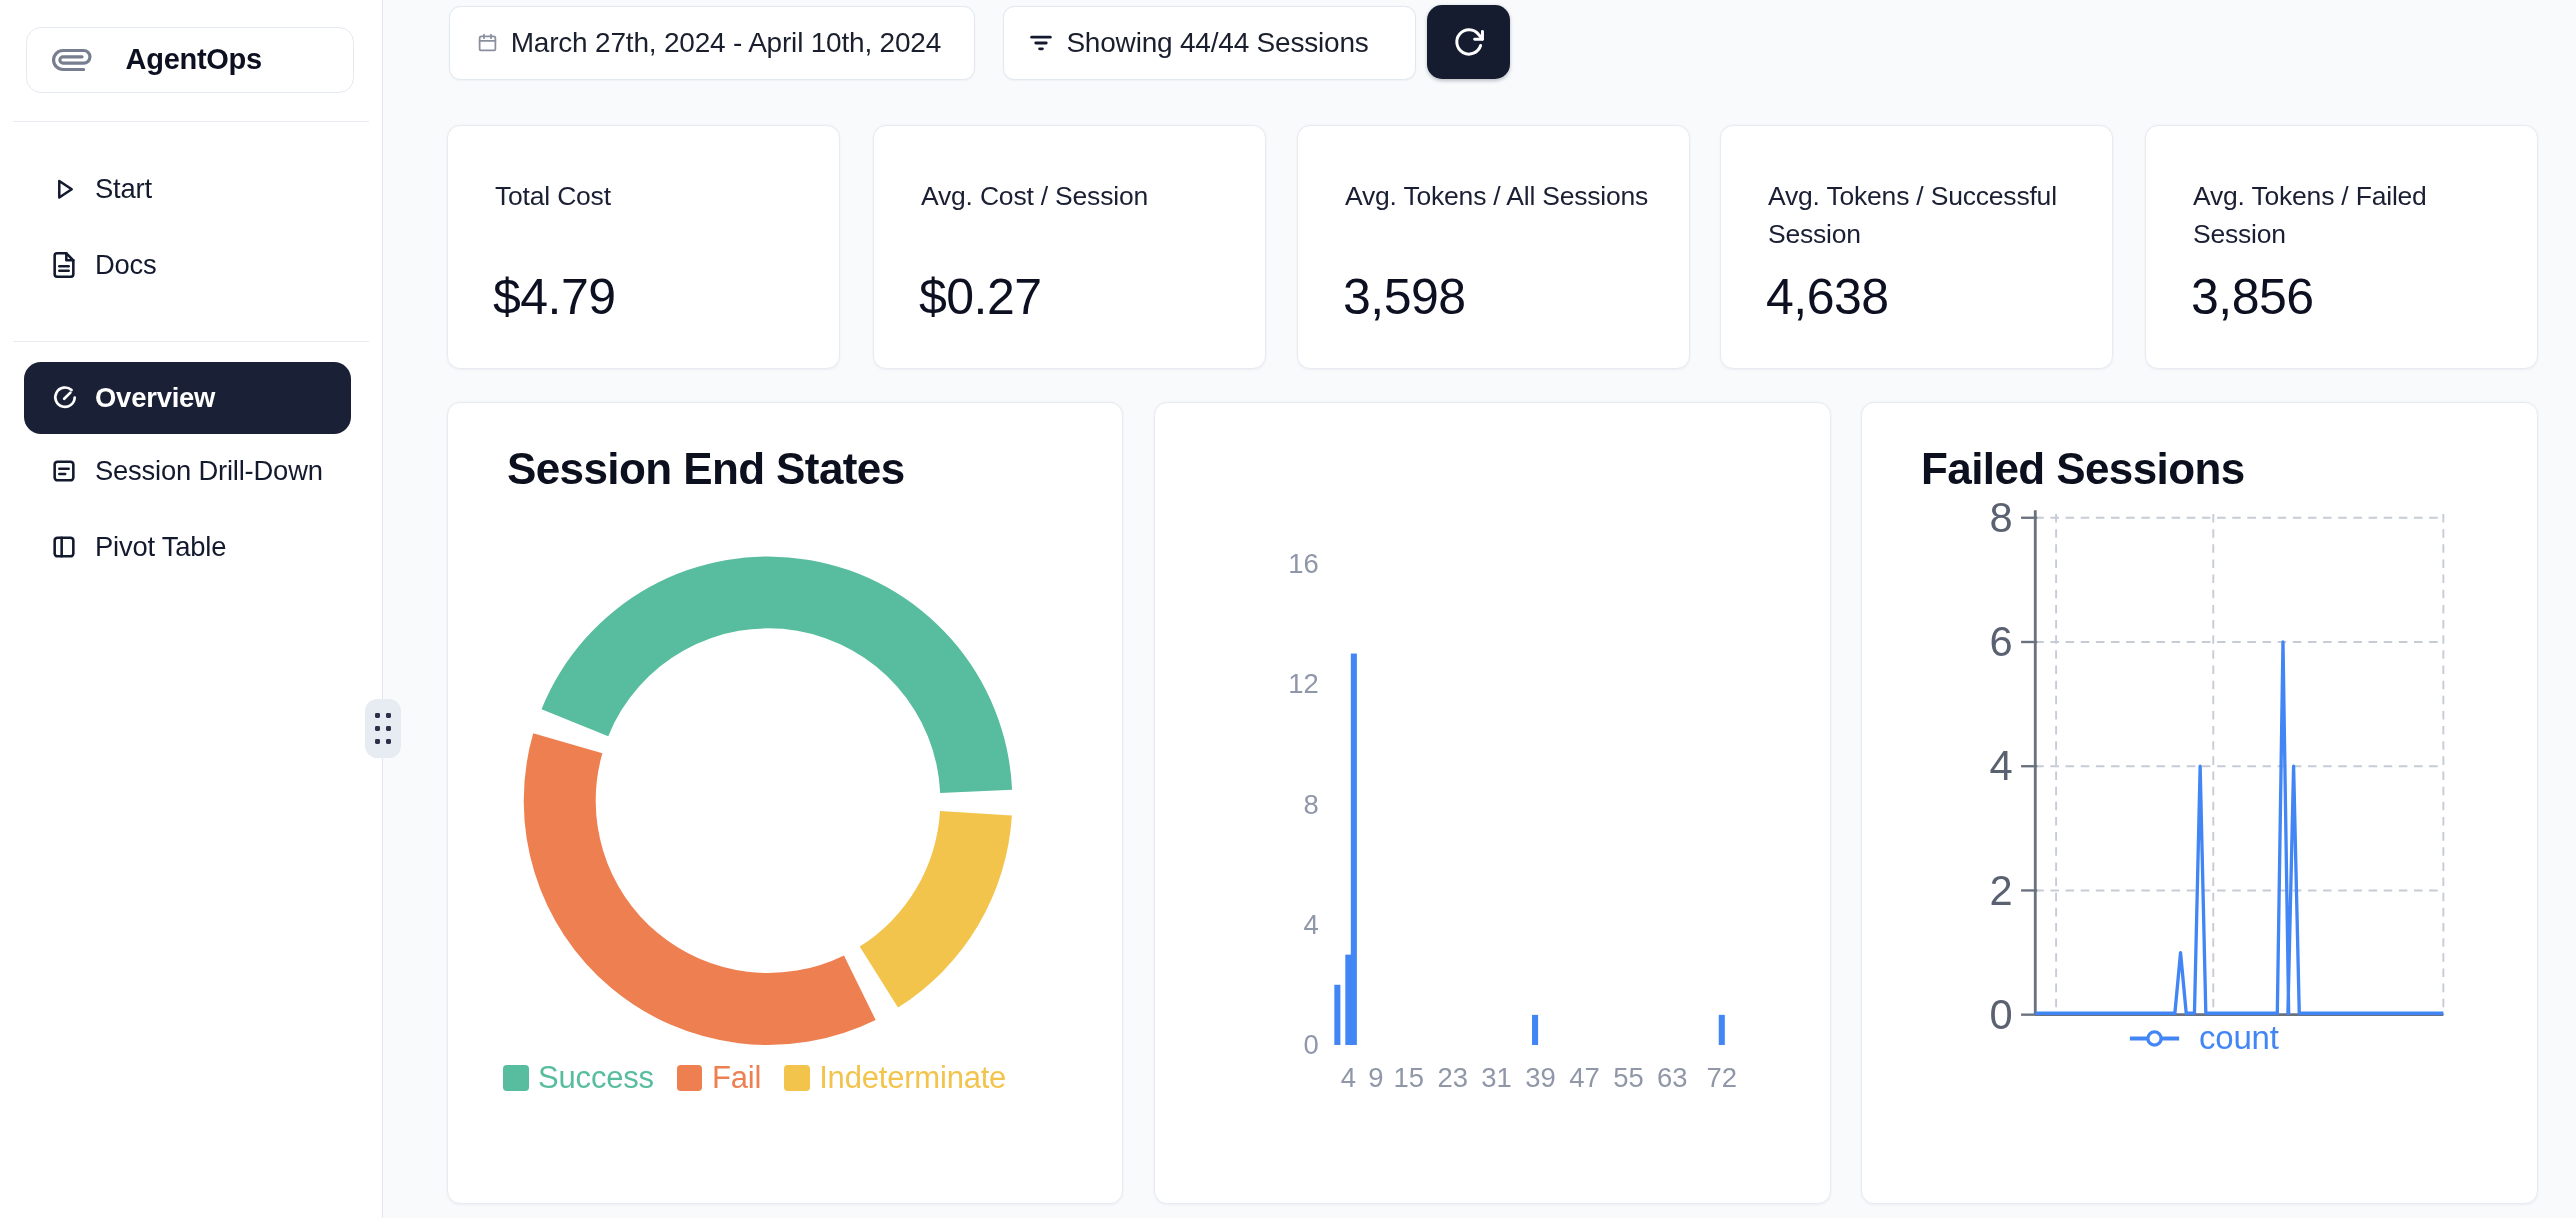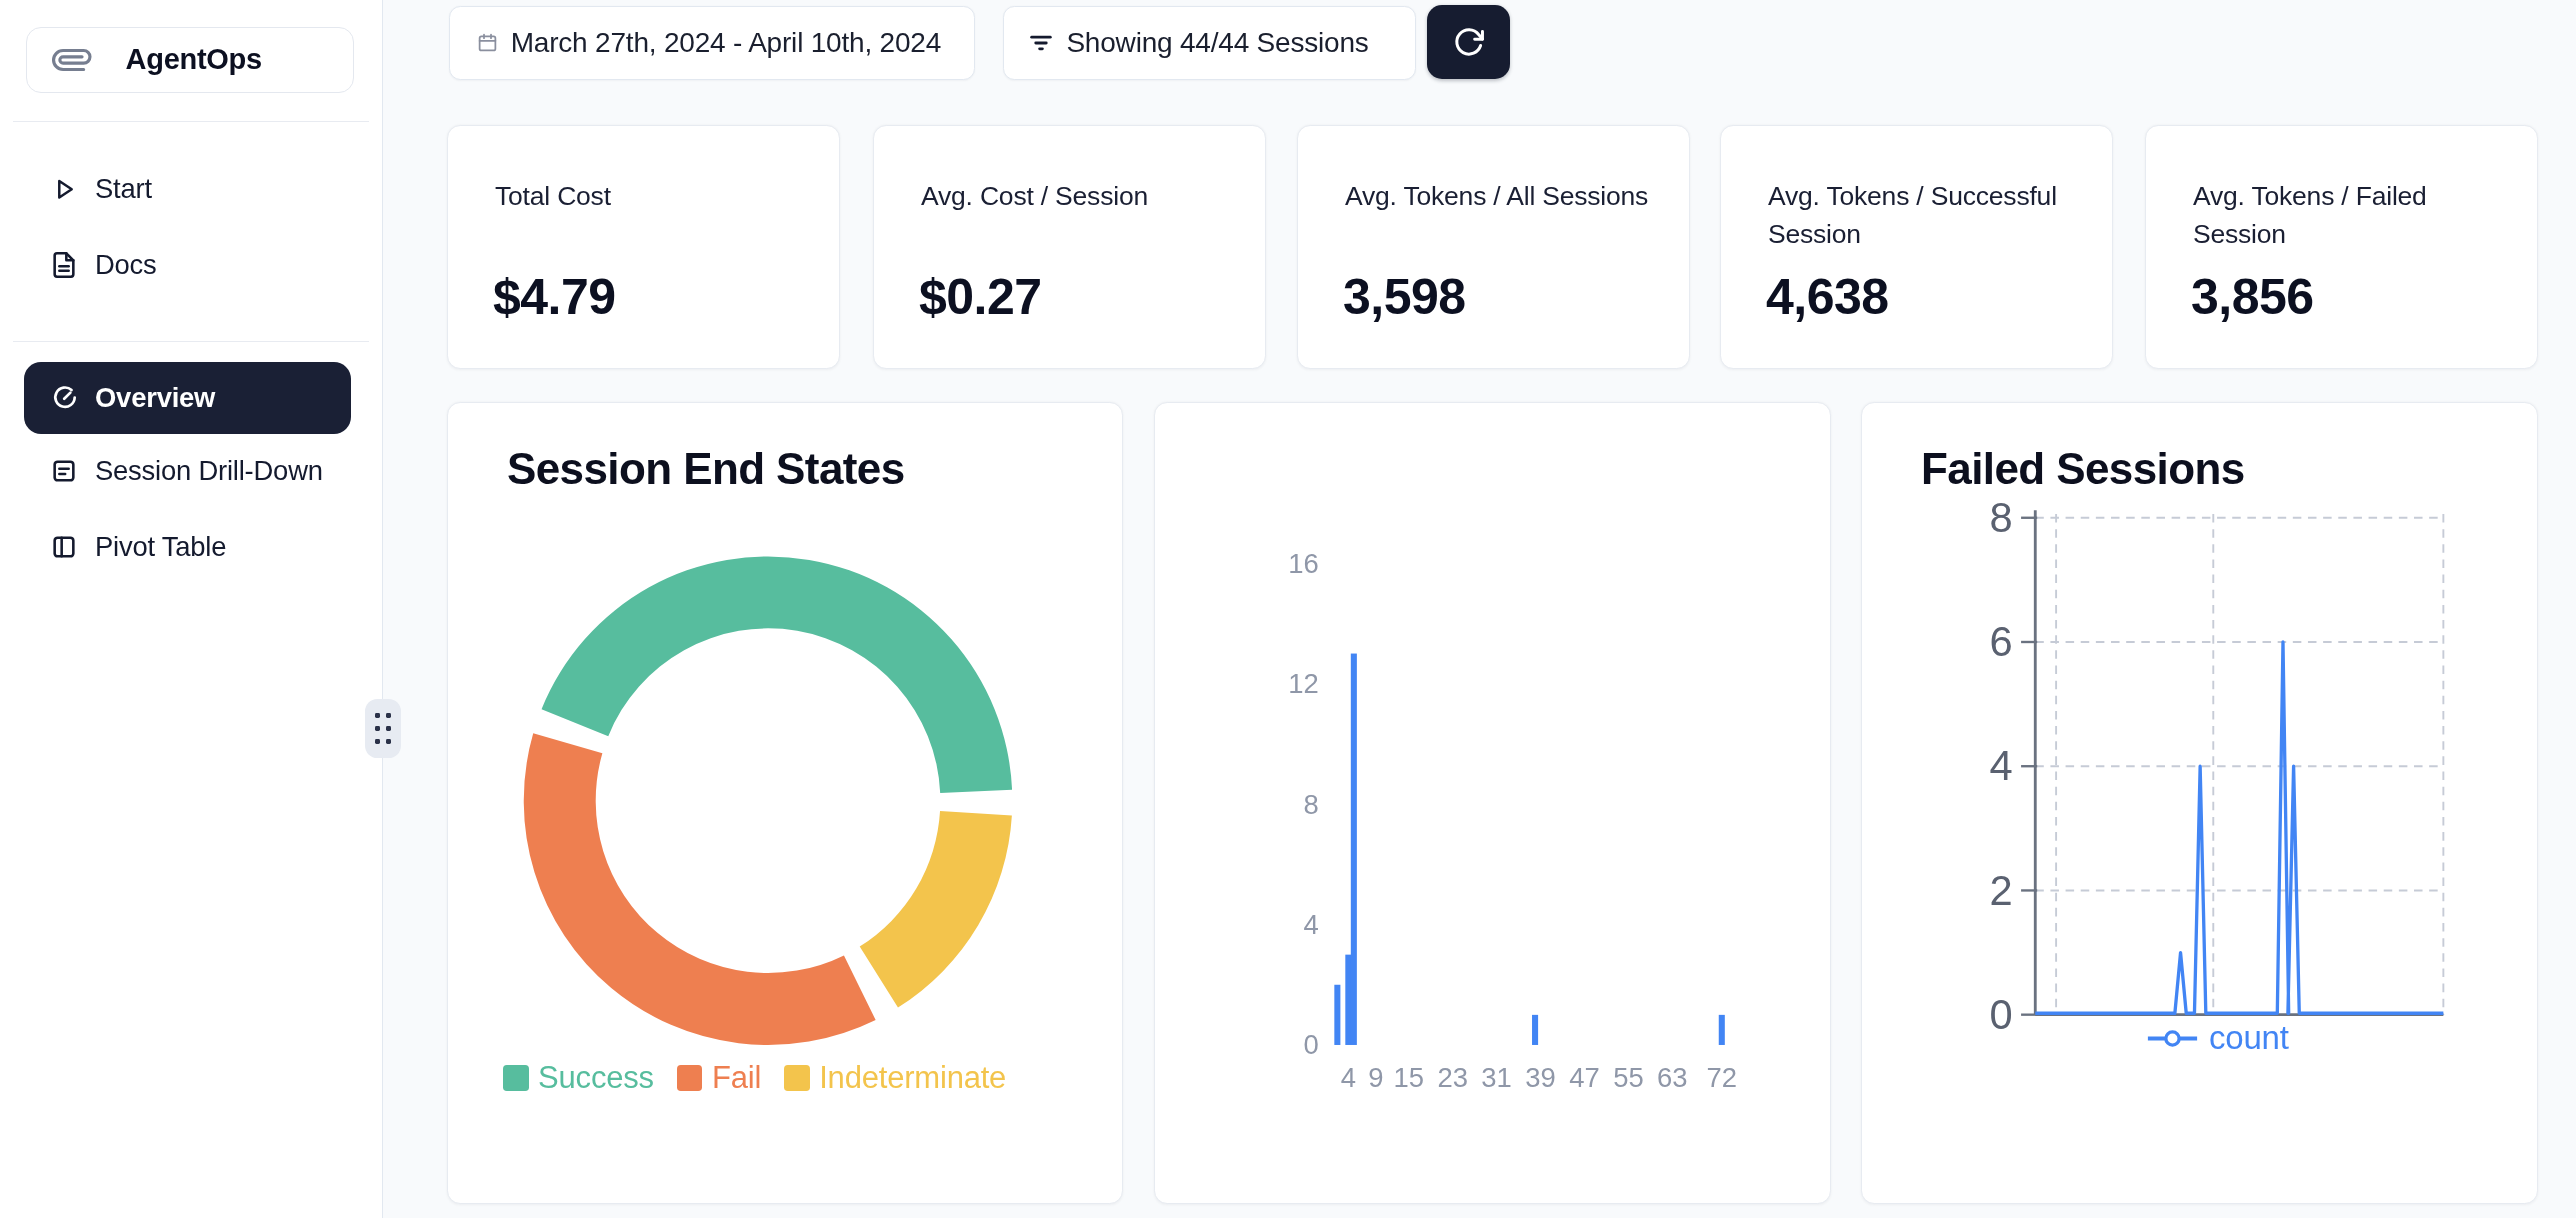--- a/index.html
+++ b/index.html
@@ -29,33 +29,33 @@
   .pill-btn{position:absolute;top:5.7px;height:74px;background:#fff;border:1.9px solid #e2e8f0;border-radius:11.4px;display:flex;align-items:center;box-shadow:0 0.9px 1.9px rgba(16,24,40,.04);cursor:pointer;box-sizing:border-box;}
   .pill-btn .txt{font-size:28px;color:#1a1f2e;letter-spacing:-0.2px;white-space:nowrap;}
   #date-btn{left:449px;width:526px;}
   #date-btn .bicon{margin:0 13.2px 0 26.5px;display:flex;}
   #filter-btn{left:1003px;width:413px;text-align:center;}
   #filter-btn .bicon{margin:0 11.4px 0 23px;display:flex;}
   #refresh-btn{position:absolute;left:1427px;top:4.7px;width:83px;height:74px;background:#161c30;border-radius:15px;display:flex;align-items:center;justify-content:center;cursor:pointer;box-shadow:0 1.9px 3.8px rgba(16,24,40,.25);}
   
   .stat-card{position:absolute;top:125px;width:393px;height:244px;background:#fff;border:1.9px solid #e7ebf1;border-radius:13.2px;box-sizing:border-box;box-shadow:0 0.9px 2.8px rgba(16,24,40,.05);}
   .stat-label{position:absolute;left:47px;top:51px;width:312px;font-size:26.5px;line-height:38px;font-weight:500;color:#1a1f33;letter-spacing:-0.2px;}
-  .stat-value{position:absolute;left:45px;top:142px;font-size:50px;font-weight:700;color:#0c1021;letter-spacing:-0.5px;}
+  .stat-value{position:absolute;left:45px;top:142px;font-size:50px;font-weight:400;color:#0c1021;letter-spacing:-0.5px;}
   
   .chart-card{position:absolute;top:402px;height:802px;background:#fff;border:1.9px solid #e7ebf1;border-radius:13.2px;box-sizing:border-box;box-shadow:0 0.9px 2.8px rgba(16,24,40,.05);}
   .chart-title{position:absolute;left:59px;top:40px;font-size:44px;line-height:52px;font-weight:800;color:#0c0f1e;letter-spacing:-0.6px;}
   .chart-body{position:absolute;left:0;top:0;width:677px;height:802px;}
   .chart-body svg{position:absolute;left:0;top:0;}
   
   .donut-legend{position:absolute;left:55px;top:657px;display:flex;align-items:center;gap:23px;}
   .dl-item{display:flex;align-items:center;gap:9.5px;}
   .dl-swatch{width:25.6px;height:25.6px;border-radius:3.8px;}
   .dl-label{font-size:31px;font-weight:500;letter-spacing:-0.2px;}
   
-  .line-legend{position:absolute;left:284px;top:616px;display:flex;align-items:center;gap:10px;}
+  .line-legend{position:absolute;left:266px;top:616px;display:flex;align-items:center;gap:18px;}
   .line-legend .ll-text{font-size:33px;color:#4285f4;letter-spacing:-0.2px;}
 </style>
 </head>
 <body>
 
 <div id="app">
 
   <aside class="sidebar">
     <div class="logo-box">
       <svg width="38" height="38" viewBox="0 0 24 24" fill="none" stroke="#767e90" stroke-width="2" stroke-linecap="round" stroke-linejoin="round" transform="rotate(45)">

